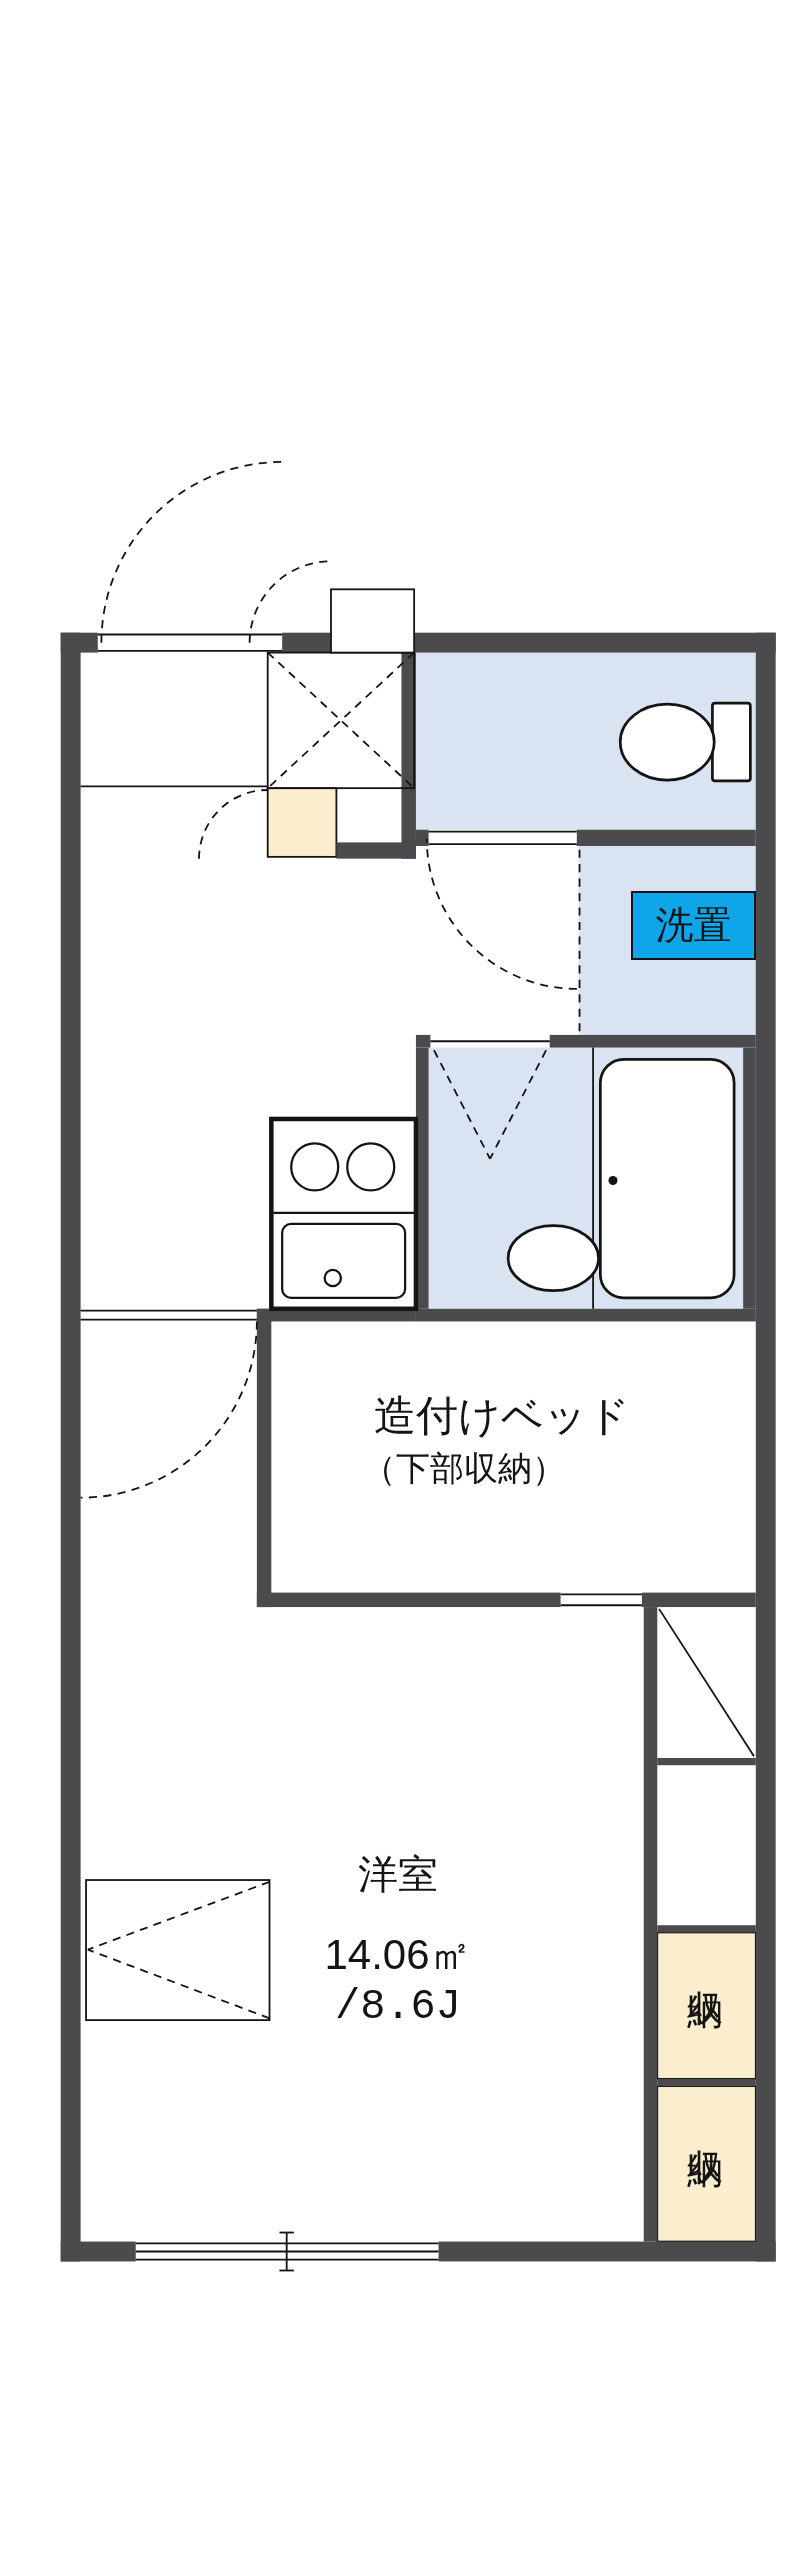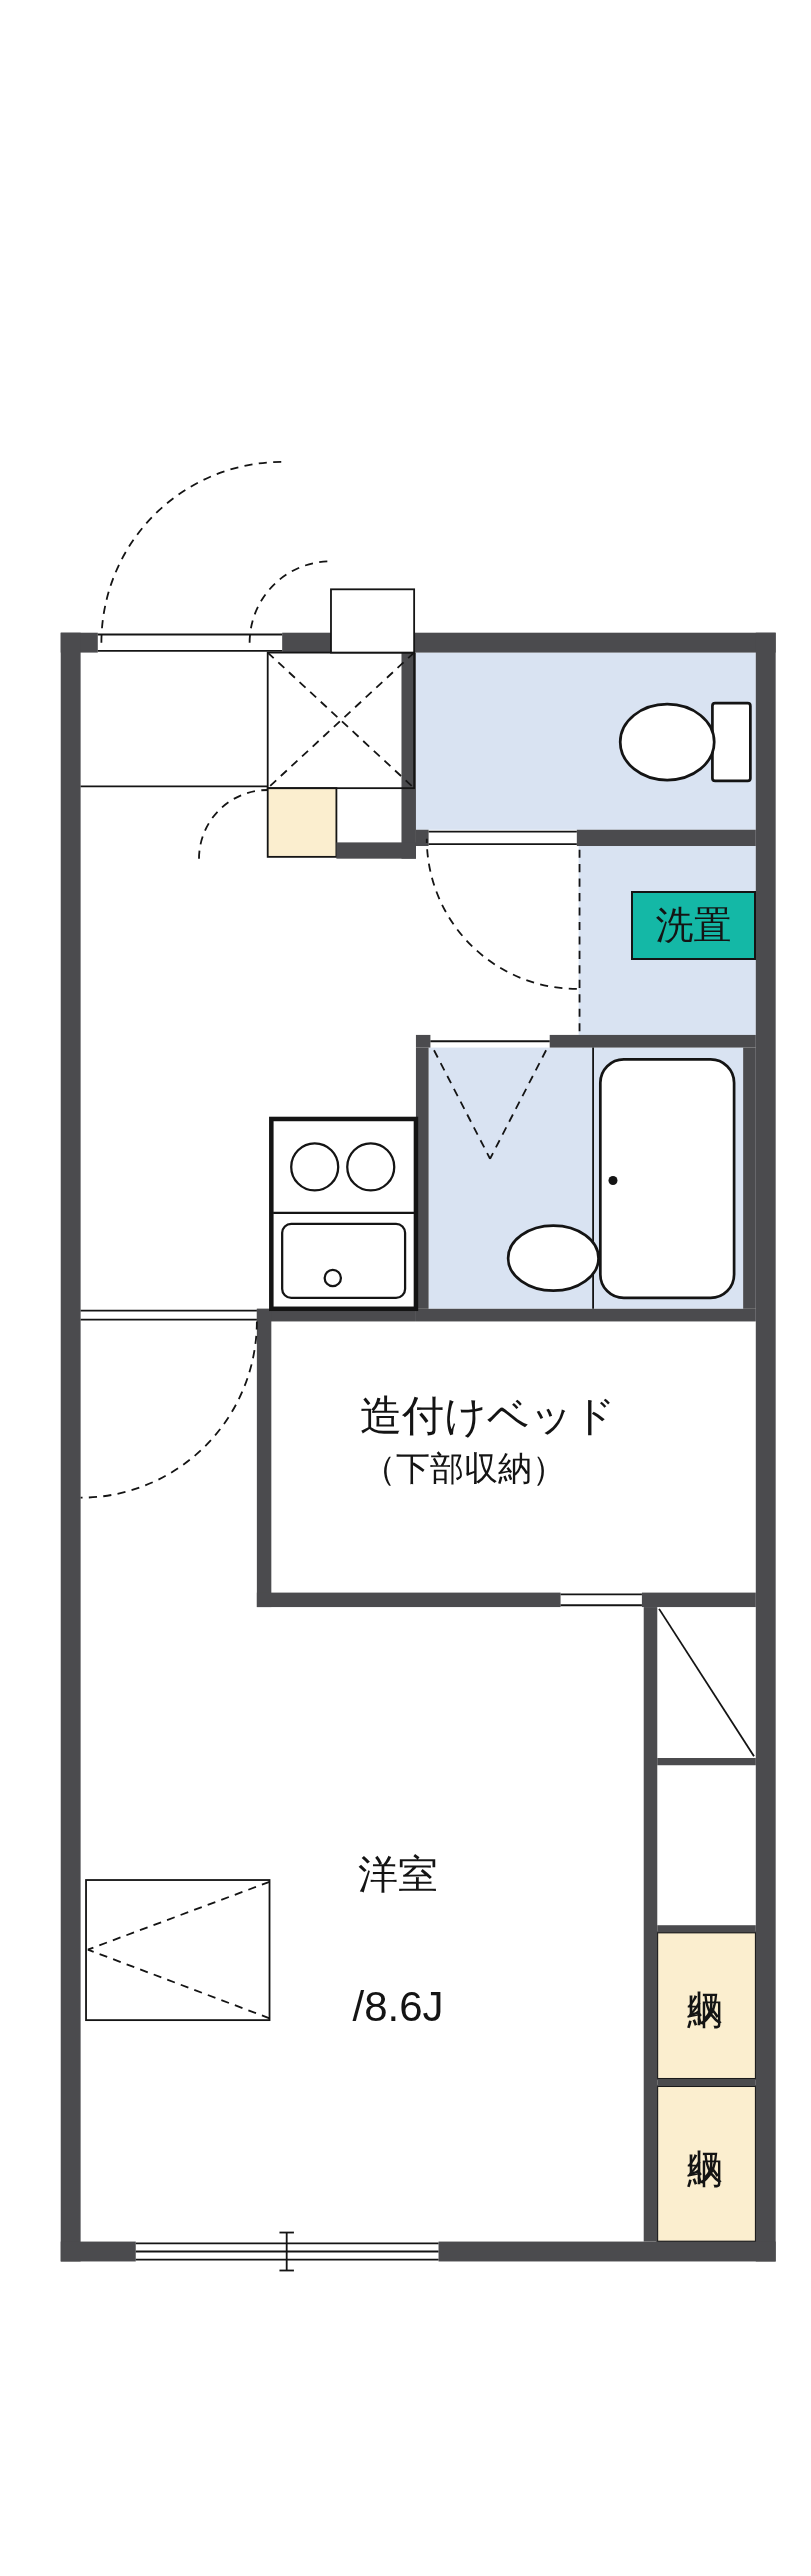--- a/index.html
+++ b/index.html
@@ -2,28 +2,28 @@
 <html style="font-size:14.5px"><head>
 <meta charset="utf-8">
 <style>
   html,body{margin:0;padding:0;background:#ffffff;}
   #stage{position:relative;width:812px;height:2576px;background:#ffffff;overflow:hidden;
          font-family:"Liberation Sans","DejaVu Sans",sans-serif;color:#141414;}
   #plan-svg{position:absolute;left:0;top:0;}
   .abs{position:absolute;}
   .lbl{color:#141414;}
   .center{text-align:center;}
-  .laundry-box{left:631px;top:891px;width:121px;height:65px;background:#14b8a6;
+  .laundry-box{left:631px;top:891px;width:121px;height:65px;background:#0ea5e9;
                border:2.7px solid #141414;display:flex;align-items:center;justify-content:center;
                font-size:38px;}
-  .bed-line1{left:271px;top:1388px;width:386px;font-size:42px;padding-left:24px;}
+  .bed-line1{left:285px;top:1388px;width:386px;font-size:42px;padding-left:24px;}
   .bed-line2{left:271px;top:1446px;width:386px;font-size:34px;}
   .room-name{left:208px;top:1847px;width:380px;font-size:40px;}
   .room-area{left:208px;top:1927px;width:380px;font-size:42px;}
-  .room-jo{left:208px;top:1983px;width:380px;font-size:42px;}
+  .room-jo{left:208px;top:1983px;width:380px;font-size:42px;font-family:Liberation Mono, monospace;}
   .storage-v{writing-mode:vertical-rl;text-orientation:upright;font-size:36px;line-height:1;
              letter-spacing:5.4px;}
   .storage-1{left:687px;top:1961px;}
   .storage-2{left:687px;top:2120px;}
 </style>
 </head>
 <body>
 
 <div id="stage">
 
@@ -123,19 +123,20 @@
   </svg>
 
   <div class="abs laundry-box lbl">
     <span>洗置</span>
   </div>
 
   <div class="abs bed-line1 lbl center">造付けベッド</div>
   <div class="abs bed-line2 lbl center">（下部収納）</div>
 
   <div class="abs room-name lbl center">洋室</div>
+  <div class="abs room-area lbl center">14.06㎡</div>
   <div class="abs room-jo lbl center">/8.6J</div>
 
   <div class="abs storage-v storage-1 lbl">収納</div>
   <div class="abs storage-v storage-2 lbl">収納</div>
 
 </div>
 
 
 </body></html>

